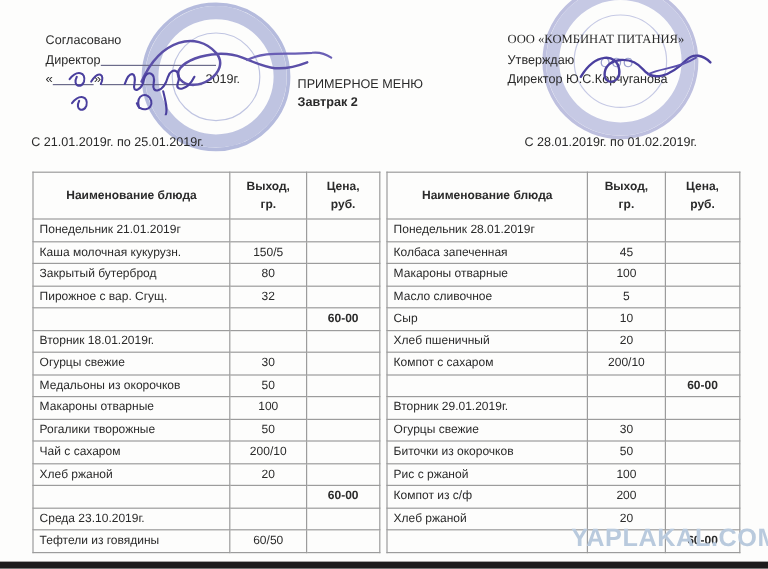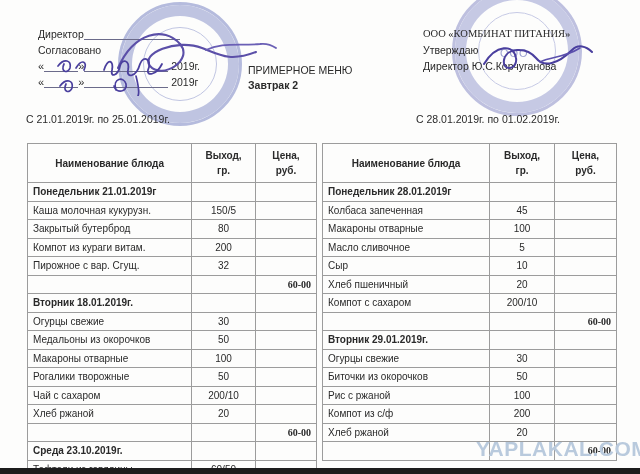--- a/index.html
+++ b/index.html
@@ -47,21 +47,21 @@
   .date-range-left {
     position: absolute;
     left: 26px;
     top: 113px;
     font-size: 10.5px;
     white-space: nowrap;
     z-index: 6;
   }
   .date-range-right {
     position: absolute;
-    left: 416px;
+    left: 437px;
     top: 113px;
     font-size: 10.5px;
     white-space: nowrap;
     z-index: 6;
     text-align: right;
   }
 
   .hdr-center {
     position: absolute;
     left: 248px;
@@ -168,25 +168,25 @@
     height: 34px;
     line-height: 15px;
     padding: 2px 4px;
     vertical-align: middle;
   }
   .c-name { width: 59%; text-align: left; }
   .c-out  { width: 21%; text-align: center; }
   .c-pri  { width: 20%; text-align: center; }
 
   td.day {
-    font-weight: bold;
+    font-weight: normal;
     font-size: 10px;
   }
   td.num { text-align: center; }
-  td.total { text-align: right; font-weight: bold; font-family: Liberation Serif, serif; }
+  td.total { text-align: center; font-weight: bold; }
 
   
   .watermark {
     position: absolute;
     left: 476px;
     top: 437px;
     font-size: 21px;
     font-weight: bold;
     letter-spacing: .5px;
     color: #b9cadd;
@@ -225,31 +225,27 @@
     <path d="M64 38 C60 26, 72 24, 74 32 C76 40, 64 42, 62 34" fill="none" stroke="#4a3f9e" stroke-width="1.7" stroke-linecap="round"></path>
     <path d="M84 24 C86 32, 88 40, 86 44" fill="none" stroke="#4a3f9e" stroke-width="1.7" stroke-linecap="round"></path>
   </svg>
 
   <svg class="sig-ink" style="left:480px; top:38px;" width="120" height="40" viewBox="0 0 120 40">
     <path d="M4 26 C16 6, 34 6, 36 20 C38 32, 22 34, 24 22 C26 10, 46 8, 56 20 C64 30, 78 26, 92 12 C98 6, 106 8, 112 14" fill="none" stroke="#4a3f9e" stroke-width="2" stroke-linecap="round"></path>
     <path d="M60 24 C72 18, 84 20, 100 10" fill="none" stroke="#5b50ad" stroke-width="1.6" stroke-linecap="round"></path>
   </svg>
 
   <div class="hdr-left">
+    <div class="ln">Согласовано</div>
     <div class="ln">
       <span>Директор</span><span class="sig-line w-dir"></span>
     </div>
-    <div class="ln">Согласовано</div>
     <div class="ln">
       <span class="quo">«</span><span class="sig-line w-day"></span><span class="quo">»</span><span class="sig-line w-mon"></span>
       <span>2019г.</span>
-    </div>
-    <div class="ln">
-      <span class="quo">«</span><span class="sig-line w-day"></span><span class="quo">»</span><span class="sig-line w-mon"></span>
-      <span>2019г</span>
     </div>
   </div>
 
   <div class="hdr-center">
     <div>ПРИМЕРНОЕ МЕНЮ</div>
     <div class="b">Завтрак 2</div>
   </div>
 
   <div class="hdr-right">
     <div class="org">ООО «КОМБИНАТ ПИТАНИЯ»</div>
@@ -284,25 +280,20 @@
           <td class="c-name">Каша молочная кукурузн.</td>
           <td class="c-out num">150/5</td>
           <td class="c-pri num"></td>
         </tr>
         <tr>
           <td class="c-name">Закрытый бутерброд</td>
           <td class="c-out num">80</td>
           <td class="c-pri num"></td>
         </tr>
         <tr>
-          <td class="c-name">Компот из кураги витам.</td>
-          <td class="c-out num">200</td>
-          <td class="c-pri num"></td>
-        </tr>
-        <tr>
           <td class="c-name">Пирожное с вар. Сгущ.</td>
           <td class="c-out num">32</td>
           <td class="c-pri num"></td>
         </tr>
         <tr>
           <td class="c-name"></td>
           <td class="c-out num"></td>
           <td class="c-pri total">60-00</td>
         </tr>
         <tr>

